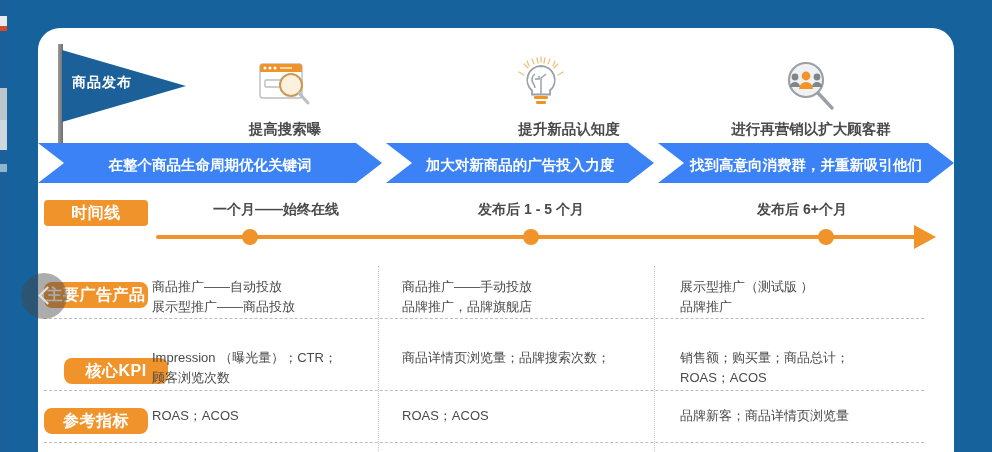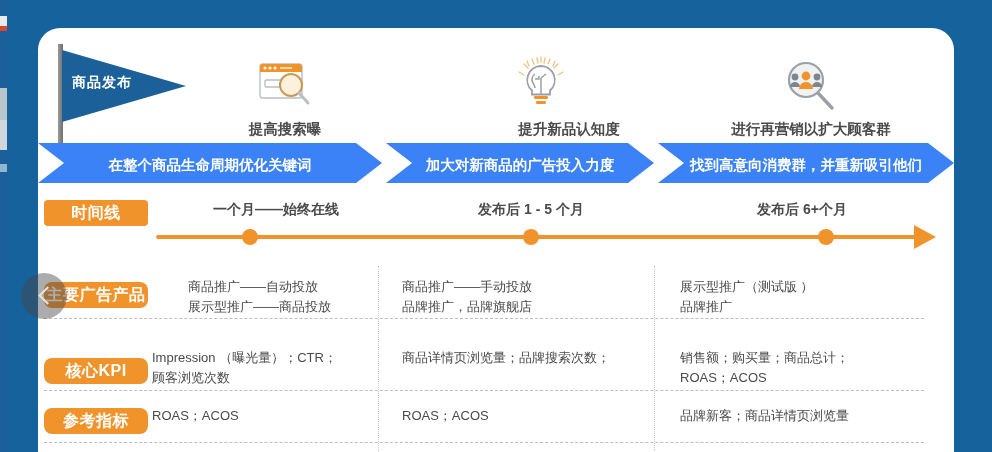--- a/index.html
+++ b/index.html
@@ -241,34 +241,34 @@
 
     <div class="vdiv" style="left:340px; top:238px; height:214px;"></div>
     <div class="vdiv" style="left:616px; top:238px; height:214px;"></div>
     <div class="hdiv" style="top:290px;"></div>
     <div class="hdiv" style="top:362px;"></div>
     <div class="hdiv" style="top:414px;"></div>
 
     <div class="row-badge" style="top:254px;">
       <span class="badge-txt">主要广告产品</span>
     </div>
-    <div class="cell" style="left:114px; top:249px; width:222px;margin-left:36px;">
+    <div class="cell" style="left:114px; top:249px; width:222px;">
       <span class="ln">商品推广——自动投放</span>
       <span class="ln">展示型推广——商品投放</span>
     </div>
     <div class="cell" style="left:364px; top:249px; width:248px;">
       <span class="ln">商品推广——手动投放</span>
       <span class="ln">品牌推广，品牌旗舰店</span>
     </div>
     <div class="cell" style="left:642px; top:249px; width:250px;">
       <span class="ln">展示型推广（测试版 ）</span>
       <span class="ln">品牌推广</span>
     </div>
 
-    <div class="row-badge" style="top:330px;">
+    <div class="row-badge" style="top:330px;margin-left:20px;">
       <span class="badge-txt">核心KPI</span>
     </div>
     <div class="cell" style="left:114px; top:320px; width:230px;">
       <span class="ln">Impression （曝光量）；CTR；</span>
       <span class="ln">顾客浏览次数</span>
     </div>
     <div class="cell" style="left:364px; top:320px; width:256px;">
       <span class="ln">商品详情页浏览量；品牌搜索次数；</span>
     </div>
     <div class="cell" style="left:642px; top:320px; width:254px;">

